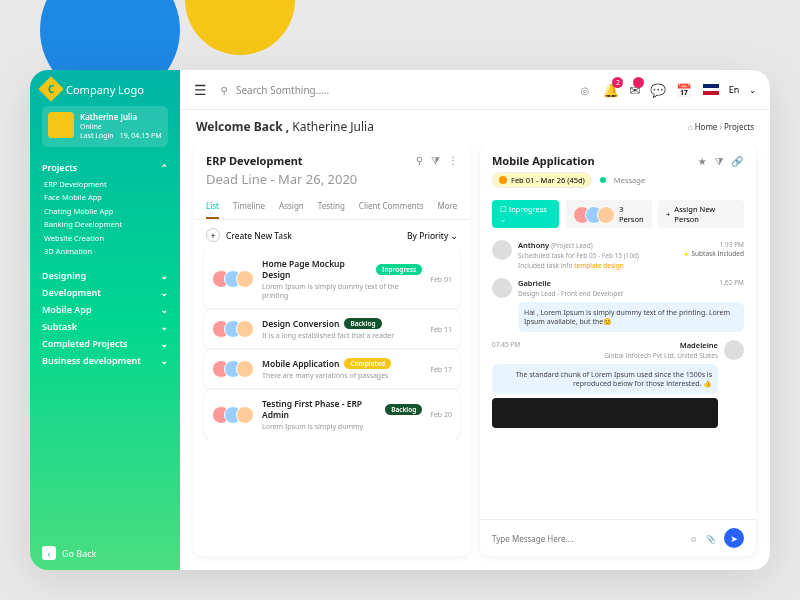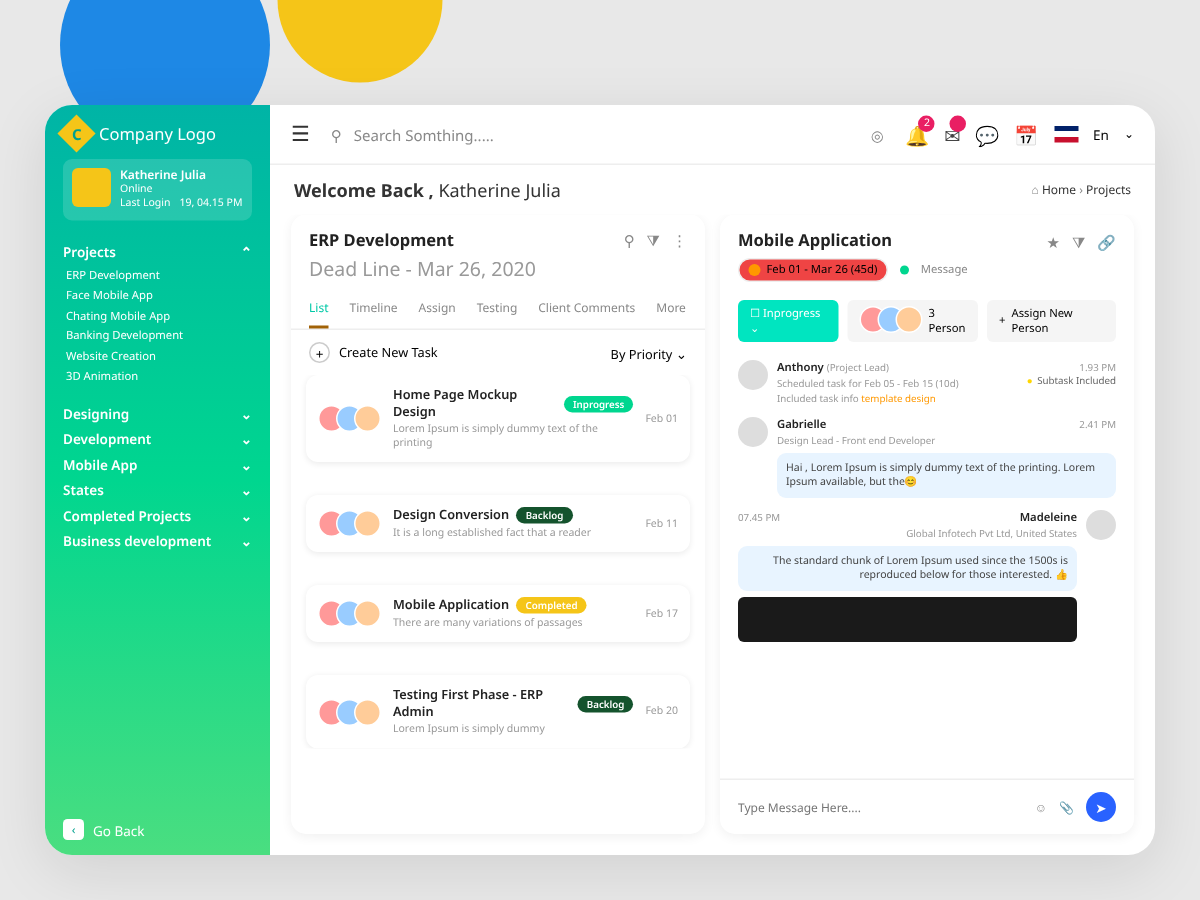--- a/index.html
+++ b/index.html
@@ -40,43 +40,43 @@
 .panel-title{font-size:11px;font-weight:700;color:#222}
 .panel-sub{font-size:13px;color:#999;margin-top:2px}
 .panel-actions{display:flex;gap:8px;color:#888;font-size:10px}
 .panel-actions span{cursor:pointer}
 .tabs{display:flex;gap:14px;padding:0 12px;font-size:8px;color:#888;border-bottom:1px solid #eee}
 .tab{padding:6px 0;cursor:pointer}
 .tab.active{color:#00c9a7;border-bottom:2px solid #a16207}
 .create-row{padding:8px 12px;display:flex;justify-content:space-between;align-items:center;font-size:8.5px}
 .create-btn{display:flex;align-items:center;gap:6px;cursor:pointer}
 .plus{width:14px;height:14px;border:1px solid #ccc;border-radius:50%;display:flex;align-items:center;justify-content:center;font-size:9px}
-.task-list{padding:0 10px;display:flex;flex-direction:column;gap:22px;overflow:auto}
+.task-list{padding:0 10px;display:flex;flex-direction:column;gap:2px;overflow:auto}
 .task{background:#fff;border-radius:8px;box-shadow:0 1px 4px rgba(0,0,0,.08);padding:8px;display:flex;align-items:center;gap:8px}
 .task-avatars{display:flex}
 .task-avatars .av{width:18px;height:18px;border-radius:50%;border:1.5px solid #fff;margin-left:-6px}
 .task-avatars .av:first-child{margin-left:0}
 .task-info{flex:1}
 .task-title{font-size:8.5px;font-weight:600;color:#222;display:flex;align-items:center;gap:5px}
 .task-desc{font-size:7px;color:#999;margin-top:2px}
 .pill{font-size:6.5px;padding:1px 6px;border-radius:8px;color:#fff}
 .pill-green{background:#00d68f}
 .pill-red{background:#14532d}
 .pill-yellow{background:#f5c518}
 .task-date{font-size:7px;color:#999}
 .mobile-head{padding:10px 12px 6px}
 .mobile-title-row{display:flex;justify-content:space-between;align-items:center}
 .mobile-meta{display:flex;align-items:center;gap:8px;font-size:7.5px;margin-top:4px}
-.date-chip{background:#ef4444;border:1px solid #eee;border-radius:10px;padding:2px 6px;display:flex;align-items:center;gap:4px}
+.date-chip{background:#fef9c3;border:1px solid #eee;border-radius:10px;padding:2px 6px;display:flex;align-items:center;gap:4px}
 .orange-dot{width:8px;height:8px;background:#ff9800;border-radius:50%}
 .msg-lbl{color:#888}
 .green-dot{width:6px;height:6px;background:#00d68f;border-radius:50%}
 .status-row{display:flex;gap:6px;padding:6px 12px;font-size:7.5px;align-items:center}
 .status-select{background:#00e5c0;color:#fff;padding:4px 8px;border-radius:4px;cursor:pointer}
-.person-chip{background:#f5f5f5;padding:4px 8px;border-radius:4px;display:flex;align-items:flex-start;gap:4px}
+.person-chip{background:#f5f5f5;padding:4px 8px;border-radius:4px;display:flex;align-items:flex-end;gap:4px}
 .assign-btn{background:#f5f5f5;padding:4px 8px;border-radius:4px;cursor:pointer;display:flex;align-items:center;gap:4px}
 .chat{flex:1;padding:6px 12px;overflow:auto;font-size:7.5px}
 .msg{display:flex;gap:6px;margin-bottom:8px}
 .msg-av{width:20px;height:20px;border-radius:50%;background:#ddd;flex-shrink:0}
 .msg-body{flex:1}
 .msg-name{font-weight:600;color:#222}
 .msg-role{color:#999;font-size:6.5px}
 .msg-meta{color:#999;font-size:6.5px;margin-top:1px}
 .msg-link{color:#ff9800}
 .msg-time{font-size:6.5px;color:#999}
@@ -137,21 +137,21 @@
         </div>
         <div class="nav-section">
           <span>Development</span>
           <span class="chev">⌄</span>
         </div>
         <div class="nav-section">
           <span>Mobile App</span>
           <span class="chev">⌄</span>
         </div>
         <div class="nav-section">
-          <span>States</span>
+          <span>Subtask</span>
           <span class="chev">⌄</span>
         </div>
         <div class="nav-section">
           <span>Completed Projects</span>
           <span class="chev">⌄</span>
         </div>
         <div class="nav-section">
           <span>Business development</span>
           <span class="chev">⌄</span>
         </div>
@@ -322,21 +322,21 @@
 <div class="msg ">
   <div class="msg-av"></div>
   <div class="msg-body">
     <div class="msg-head">
       <div>
         <span class="msg-name">Gabrielle</span> <span class="msg-role"></span>
         <div class="msg-meta">Design Lead - Front end Developer</div>
         
       </div>
       <div style="text-align:right">
-        <div class="msg-time">2.41 PM</div>
+        <div class="msg-time">1.62 PM</div>
 
       </div>
     </div>
     <div class="bubble">Hai , Lorem Ipsum is simply dummy text of the printing. Lorem Ipsum available, but the😊</div>
 
   </div>
 </div>
 <div class="msg msg-right">
   <div class="msg-av"></div>
   <div class="msg-body">

